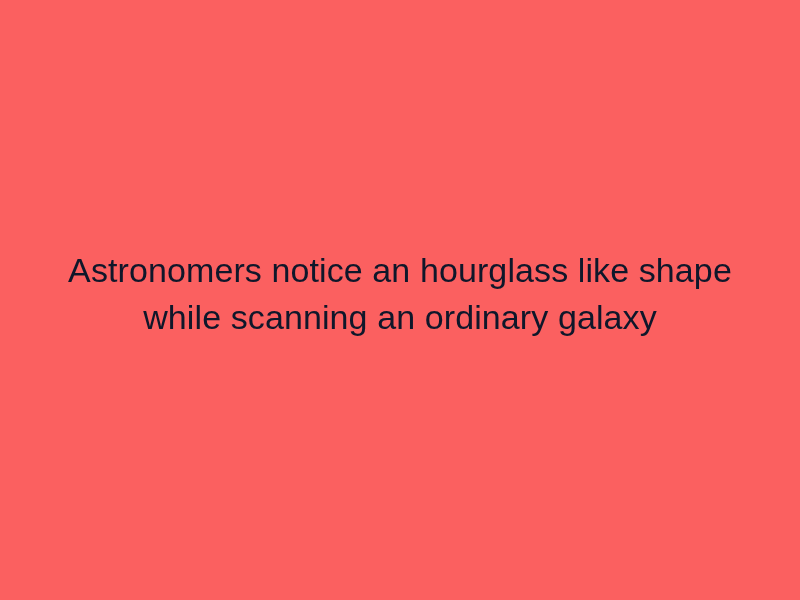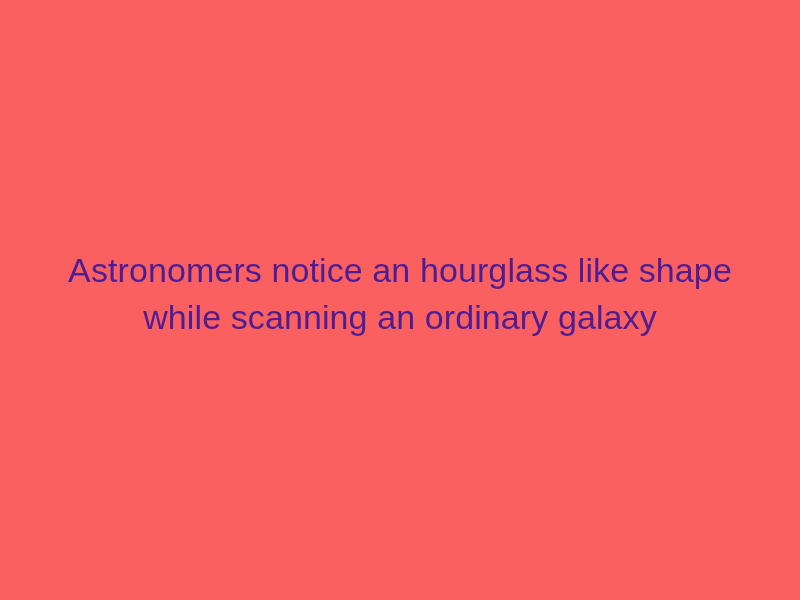--- a/index.html
+++ b/index.html
@@ -51,18 +51,18 @@
     -webkit-font-smoothing: antialiased;
   }
 </style>
 </head>
 <body>
 
 <div class="headline-card" style="background-color: rgb(251, 96, 96);">
 
   <div class="headline-block">
 
-    <h1 class="headline-text" style="color: #4c1d95;">Astronomers notice an hourglass like shape
+    <h1 class="headline-text" style="color: #0f172a;">Astronomers notice an hourglass like shape
 while scanning an ordinary galaxy</h1>
 
   </div>
 
 </div>
 
 </body></html>

